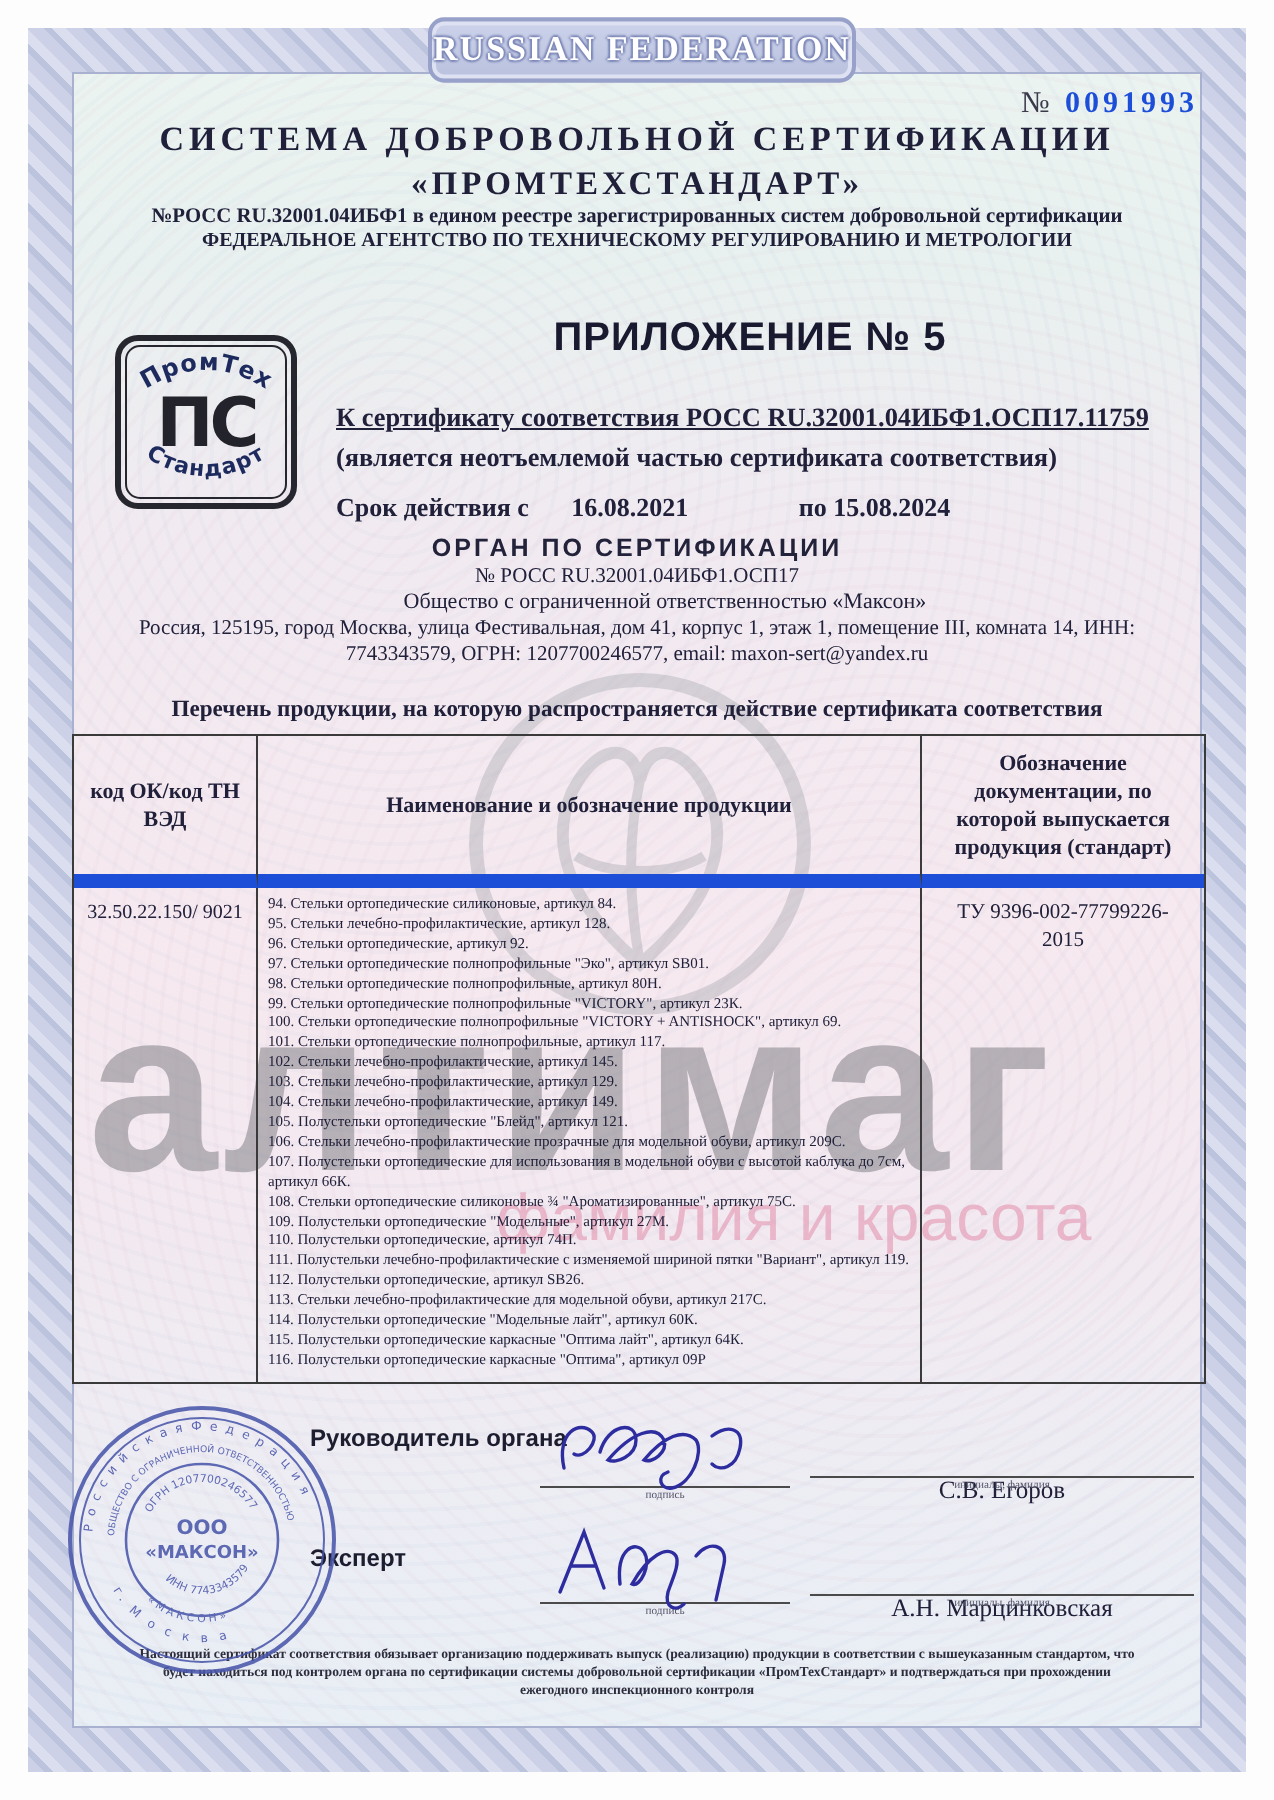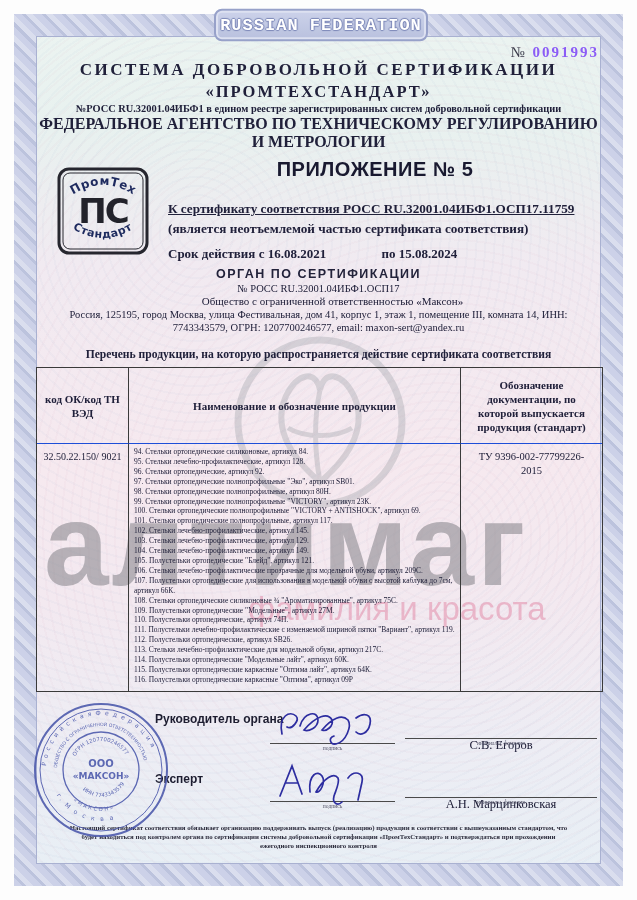--- a/index.html
+++ b/index.html
@@ -27,55 +27,55 @@
     inset:36px;z-index:1;pointer-events:none;
     border:1px solid #a9b1d1;
   }
   
   #badge{
     top:9px;left:214px;width:210px;height:28px;z-index:6;
     background:linear-gradient(180deg,#ccd2ea,#b9c1de);
     border:2px solid #97a1c9;border-radius:8px;
     box-shadow:inset 0 0 0 2px #dde1f1;
     display:flex;align-items:center;justify-content:center;
-    font-family:Liberation Mono, monospace;font-weight:bold;font-size:17px;
+    font-family:Liberation Serif, serif;font-weight:bold;font-size:17px;
     letter-spacing:1px;color:#ffffff;
     text-shadow:0 1px 1px #7d88b8,0 -1px 1px #7d88b8,1px 0 1px #7d88b8,-1px 0 1px #7d88b8;
     transform:scaleY(1.02);
   }
   #doc-number{top:44px;right:38px;z-index:2;font-size:15px;letter-spacing:2px;}
-  #doc-number .num{color:#8b5cf6;font-weight:bold;}
+  #doc-number .num{color:#1d4ed8;font-weight:bold;}
   #doc-number .nsign{color:#3a3a4a;}
   #title1{top:60px;left:36px;width:565px;text-align:center;font-weight:bold;font-size:17px;letter-spacing:2.5px;z-index:2;}
   #title2{top:82px;left:36px;width:565px;text-align:center;font-weight:bold;font-size:16.5px;letter-spacing:2px;z-index:2;}
   #registry-line{top:103px;left:36px;width:565px;text-align:center;font-weight:bold;font-size:10.4px;z-index:2;}
-  #agency-line{top:115px;left:36px;width:565px;text-align:center;font-weight:bold;font-size:16px;z-index:2;}
+  #agency-line{top:115px;left:36px;width:565px;text-align:center;font-weight:bold;font-size:10px;z-index:2;}
   
   #logo{top:166px;left:56px;z-index:3;}
   
   #appendix-title{top:158px;left:150px;width:450px;text-align:center;z-index:2;
     font-family:"Liberation Sans",sans-serif;font-weight:bold;font-size:20px;color:#191930;letter-spacing:0.5px;}
   #cert-line1{top:201px;left:168px;width:440px;font-weight:bold;font-size:13.2px;z-index:2;text-decoration:underline;}
   #cert-line2{top:221px;left:168px;width:440px;font-weight:bold;font-size:13.2px;z-index:2;}
   #validity{top:246px;left:168px;z-index:2;font-weight:bold;font-size:13px;}
-  #validity .v-from{}
+  #validity .v-from{margin-left:18px;}
   #validity .v-po{margin-left:52px;}
   #validity .v-to{}
   
   #org-heading{top:267px;left:36px;width:565px;text-align:center;z-index:2;
     font-family:"Liberation Sans",sans-serif;font-weight:bold;font-size:12.5px;letter-spacing:1.5px;color:#22223a;}
   #org-number{top:283px;left:36px;width:565px;text-align:center;font-size:10.5px;z-index:2;}
   #org-name{top:295px;left:36px;width:565px;text-align:center;font-size:11px;z-index:2;padding-left:14px;}
   #org-address{top:308px;left:58px;width:521px;text-align:center;font-size:10.5px;line-height:13px;z-index:2;}
   #products-heading{top:348px;left:36px;width:565px;text-align:center;font-weight:bold;font-size:11.6px;z-index:2;}
   
   #table{top:367px;left:36px;width:565px;height:323px;z-index:2;
     display:grid;grid-template-columns:92px 332px 141px;grid-template-rows:76px 1fr;
     border:1px solid #3a3a3a;background:transparent;}
-  #table > div{border-right:1px solid #3a3a3a;border-bottom:1px solid #1d4ed8;}
+  #table > div{border-right:1px solid #3a3a3a;border-bottom:7px solid #1d4ed8;}
   #table > div:nth-child(3n){border-right:none;}
   #table > div:nth-child(n+4){border-bottom:none;}
   .th{display:flex;align-items:center;justify-content:center;text-align:center;
     font-weight:bold;font-size:11px;line-height:14px;padding:2px 6px;box-sizing:border-box;}
   .td{box-sizing:border-box;}
   #cell-code{padding-top:6px;text-align:center;font-size:10px;line-height:13px;}
   #cell-items{padding:3px 4px 0 5px;font-size:7.5px;line-height:9.9px;}
   .item-line{white-space:normal;}
   #cell-standard{padding:6px 10px 0 10px;text-align:center;font-size:10.5px;line-height:14px;}
   

